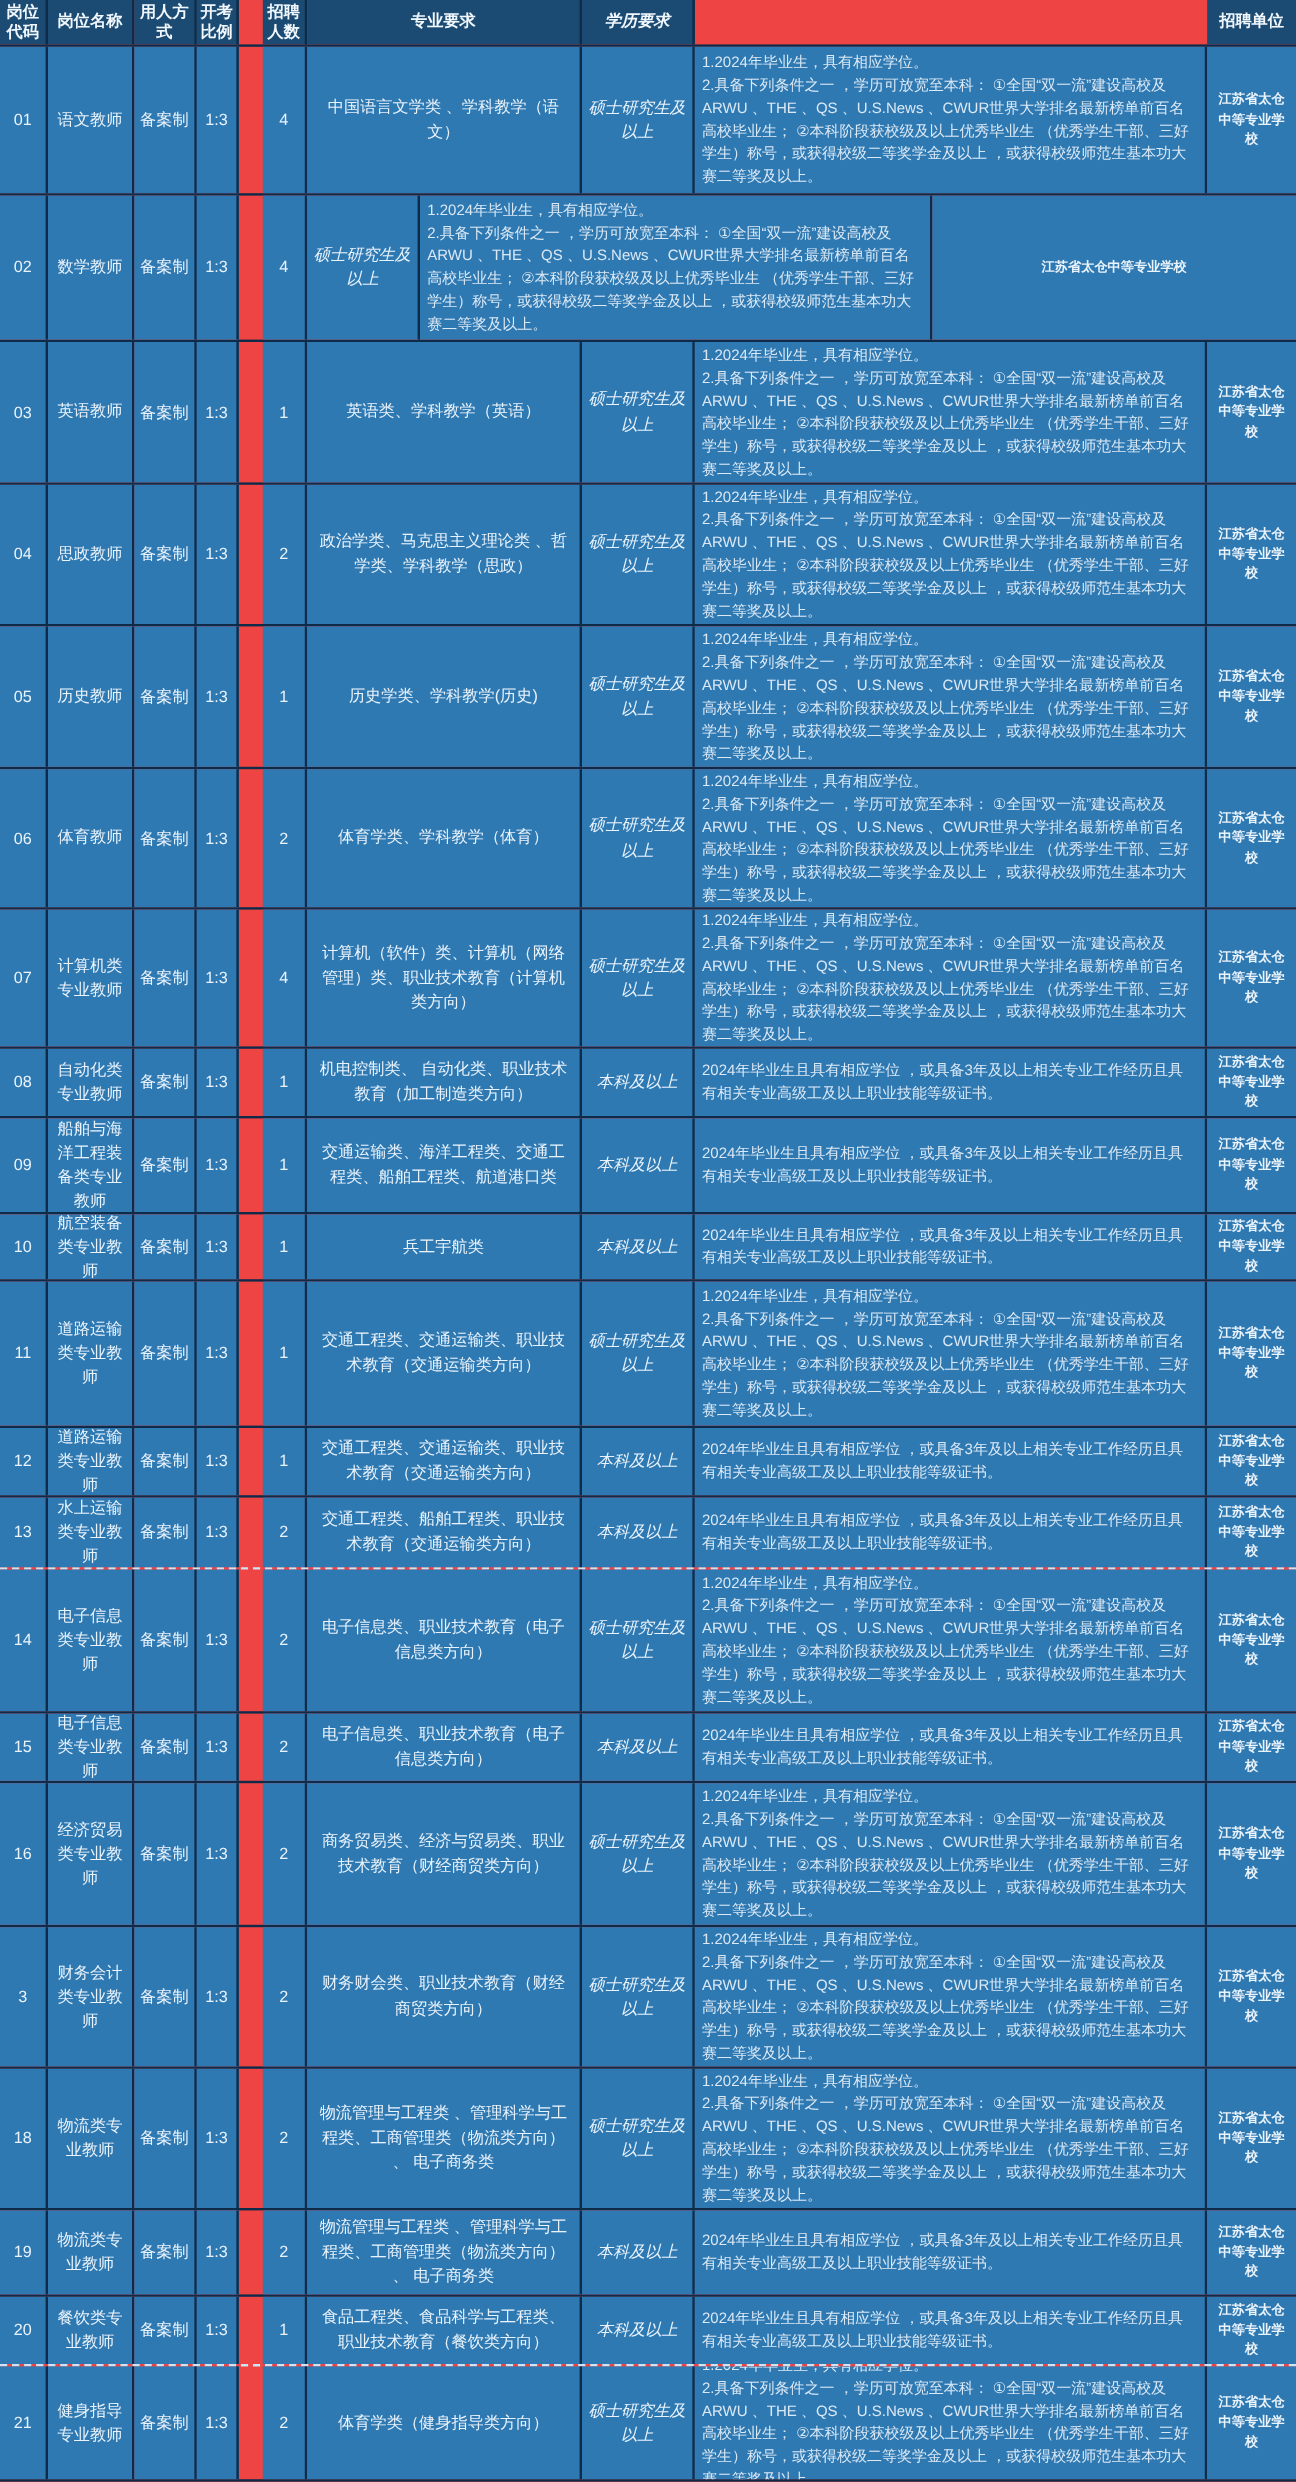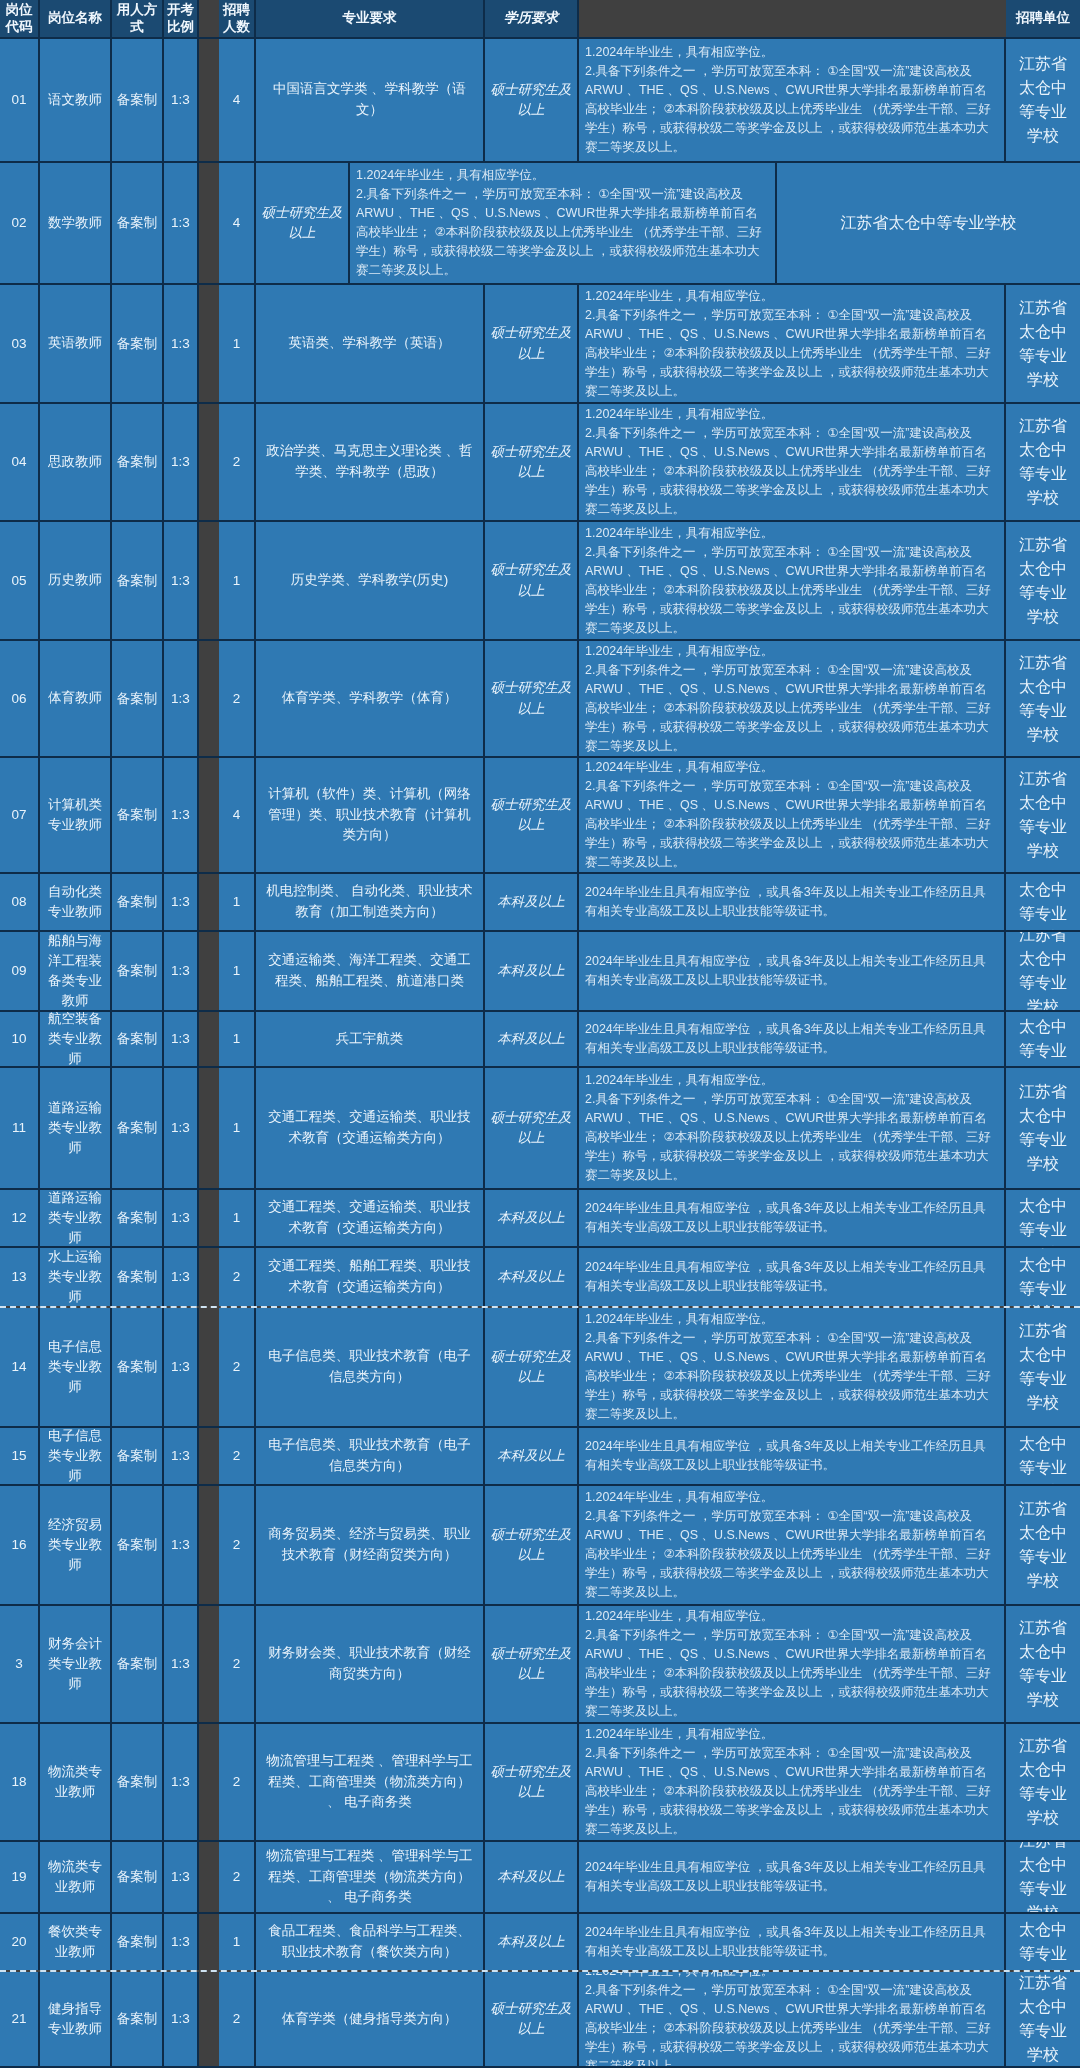--- a/index.html
+++ b/index.html
@@ -1,18 +1,18 @@
 <!DOCTYPE html>
 <html><head>
 <meta charset="utf-8">
 <style>
   html,body{margin:0;padding:0;background:#0e2c49;}
   .page{
     position:relative;width:1080px;height:2068px;overflow:hidden;
-    background:#404040;
+    background:#ef4444;
     font-family:"Liberation Sans","DejaVu Sans",sans-serif;
   }
   .row{display:flex;width:100%;box-sizing:border-box;border-bottom:2px solid #0e2c49;}
   .row.dashed-bottom{border-bottom:2px dashed #cfe3f2;}
   .cell{
     box-sizing:border-box;border-right:2px solid #0e2c49;background:#2f79b3;
     display:flex;align-items:center;justify-content:center;text-align:center;
     color:#e9f3fb;overflow:hidden;flex-shrink:0;
   }
   .txt{width:100%;font-size:13.5px;line-height:1.45;}
@@ -23,21 +23,21 @@
   .c4{width:37px;margin-left:20px;}
   .c5{width:229px;}
   .c6{width:94px;font-style:italic;}
   .c7{width:427px;}
   .c8{width:106px;border-right:none;flex:1 1 auto;}
   .c1 .txt{padding:0 2px;line-height:1.5;}
   .c5 .txt{padding:0 10px;line-height:1.55;}
   .c6 .txt{padding:0 3px;line-height:1.5;}
   .c7{justify-content:flex-end;}
   .c7 .txt{text-align:left;font-size:12.5px;line-height:19px;padding:1px 6px;white-space:pre-line;color:#dbe9f5;}
-  .c8 .txt{font-size:16px;line-height:1.5;padding:0 6px;}
+  .c8 .txt{font-size:11px;line-height:1.5;padding:0 6px;font-weight:bold;}
   .header{height:39px;}
   .header .cell{background:#1b4a72;}
   .header .txt{font-weight:bold;color:#f0f7fd;font-size:13.5px;line-height:1.25;padding:0 2px;white-space:normal;text-align:center;}
   .header .c7{justify-content:center;margin-top:40px;}
 </style>
 </head>
 <body>
 
 <div class="page">
   <div class="row header">

